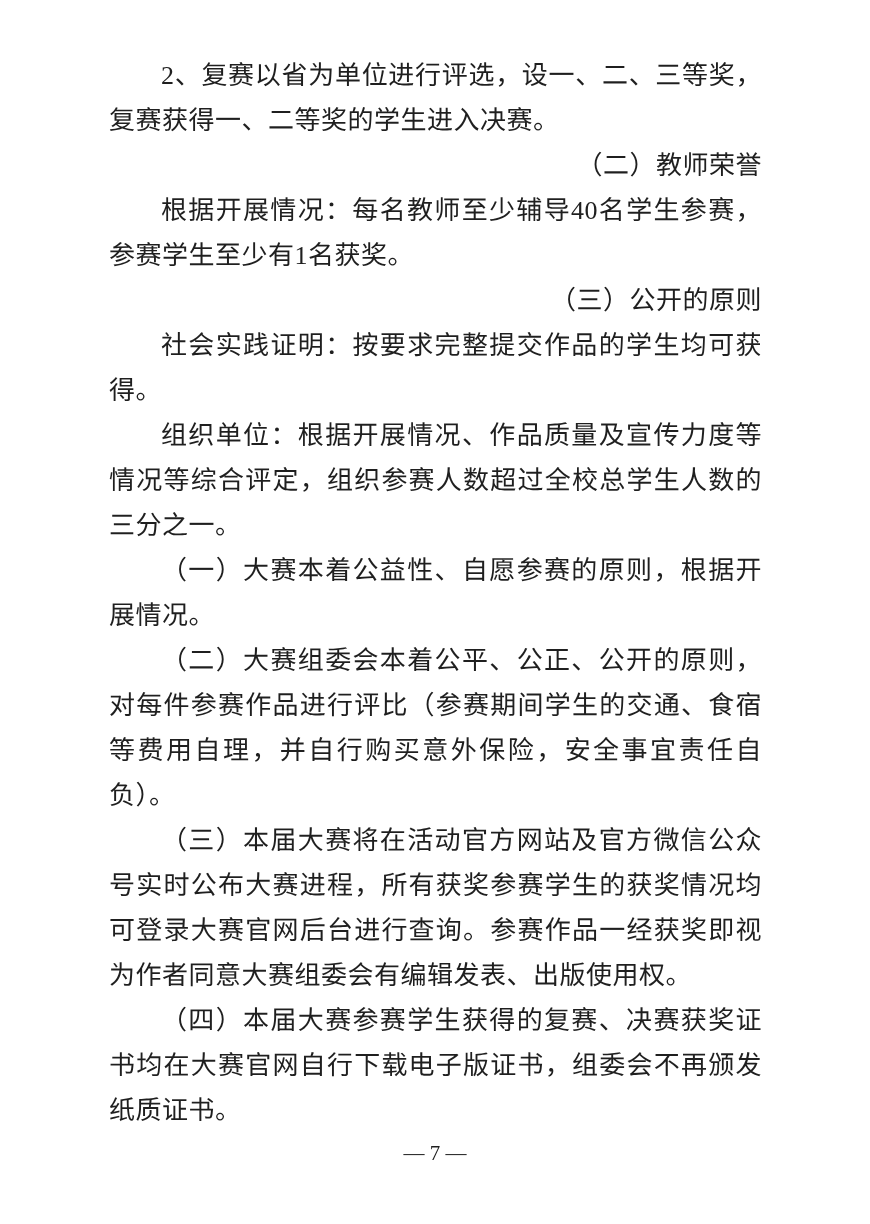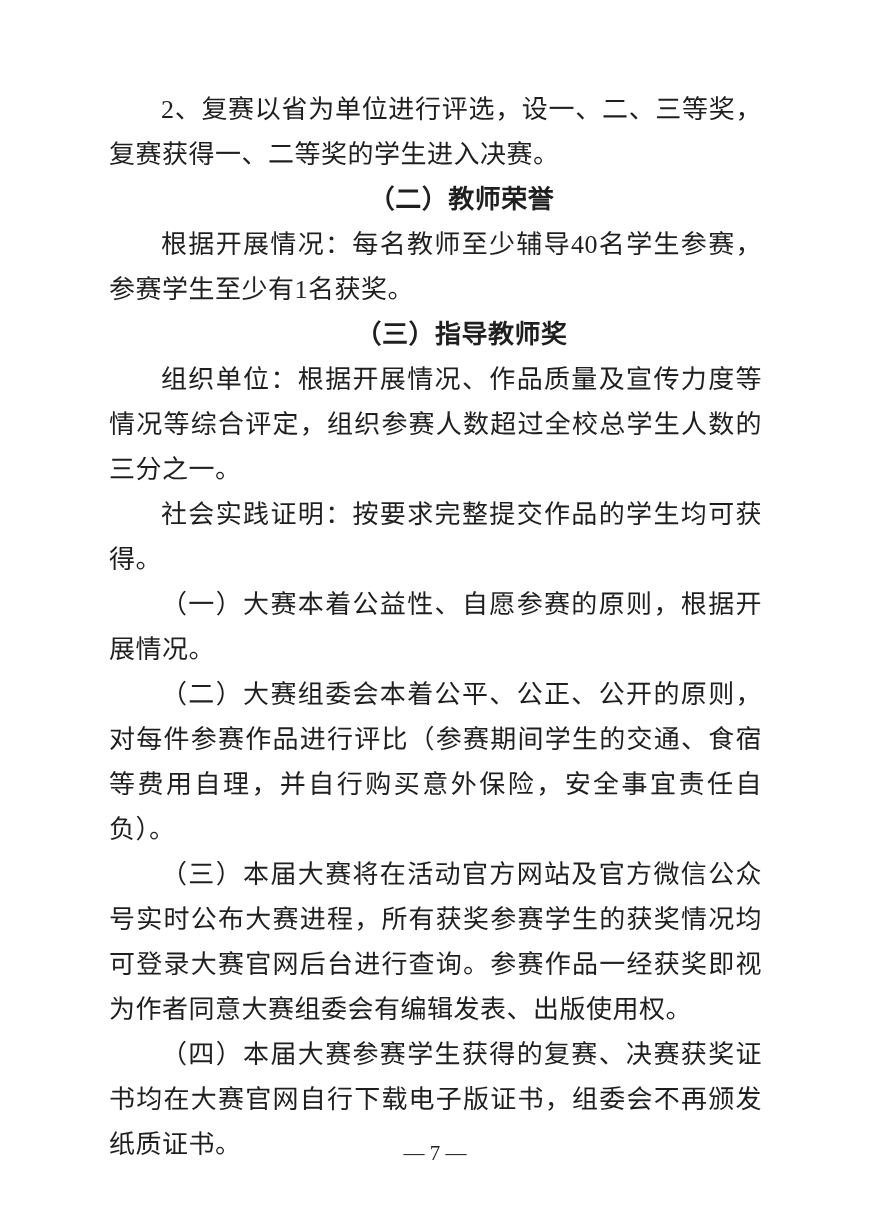--- a/index.html
+++ b/index.html
@@ -15,57 +15,57 @@
     color: #1f1f1f;
     overflow: hidden;
   }
   .page {
     position: absolute;
     top: 0;
     left: 0;
     width: 870px;
     height: 1224px;
     box-sizing: border-box;
-    padding: 87px 108px 0 109px;
+    padding: 53px 108px 0 109px;
     background: #ffffff;
   }
   .page p {
     margin: 0;
     font-size: 26px;
     line-height: 45px;
     text-align: justify;
     text-indent: 2em;
     letter-spacing: 0.5px;
     word-break: break-all;
   }
   .page p.heading {
-    font-weight: bold;
-    text-align: center;
+    font-weight: normal;
+    text-align: right;
   }
   .footer {
     position: absolute;
     left: 0;
     top: 1138px;
     width: 870px;
     text-align: center;
     font-size: 21px;
     line-height: 30px;
     color: #1f1f1f;
   }
 </style>
 </head>
 <body>
 
 <main class="page">
   <p class="body">2、复赛以省为单位进行评选，设一、二、三等奖，复赛获得一、二等奖的学生进入决赛。</p>
   <p class="heading">（二）教师荣誉</p>
   <p class="body">根据开展情况：每名教师至少辅导40名学生参赛，参赛学生至少有1名获奖。</p>
-  <p class="heading">（三）指导教师奖</p>
+  <p class="heading">（三）公开的原则</p>
+  <p class="body">社会实践证明：按要求完整提交作品的学生均可获得。</p>
   <p class="body">组织单位：根据开展情况、作品质量及宣传力度等情况等综合评定，组织参赛人数超过全校总学生人数的三分之一。</p>
-  <p class="body">社会实践证明：按要求完整提交作品的学生均可获得。</p>
   <p class="body">（一）大赛本着公益性、自愿参赛的原则，根据开展情况。</p>
   <p class="body">（二）大赛组委会本着公平、公正、公开的原则，对每件参赛作品进行评比（参赛期间学生的交通、食宿等费用自理，并自行购买意外保险，安全事宜责任自负）。</p>
   <p class="body">（三）本届大赛将在活动官方网站及官方微信公众号实时公布大赛进程，所有获奖参赛学生的获奖情况均可登录大赛官网后台进行查询。参赛作品一经获奖即视为作者同意大赛组委会有编辑发表、出版使用权。</p>
   <p class="body">（四）本届大赛参赛学生获得的复赛、决赛获奖证书均在大赛官网自行下载电子版证书，组委会不再颁发纸质证书。</p>
 </main>
 
 <div class="footer">
   <span>— 7 —</span>
 </div>
 

